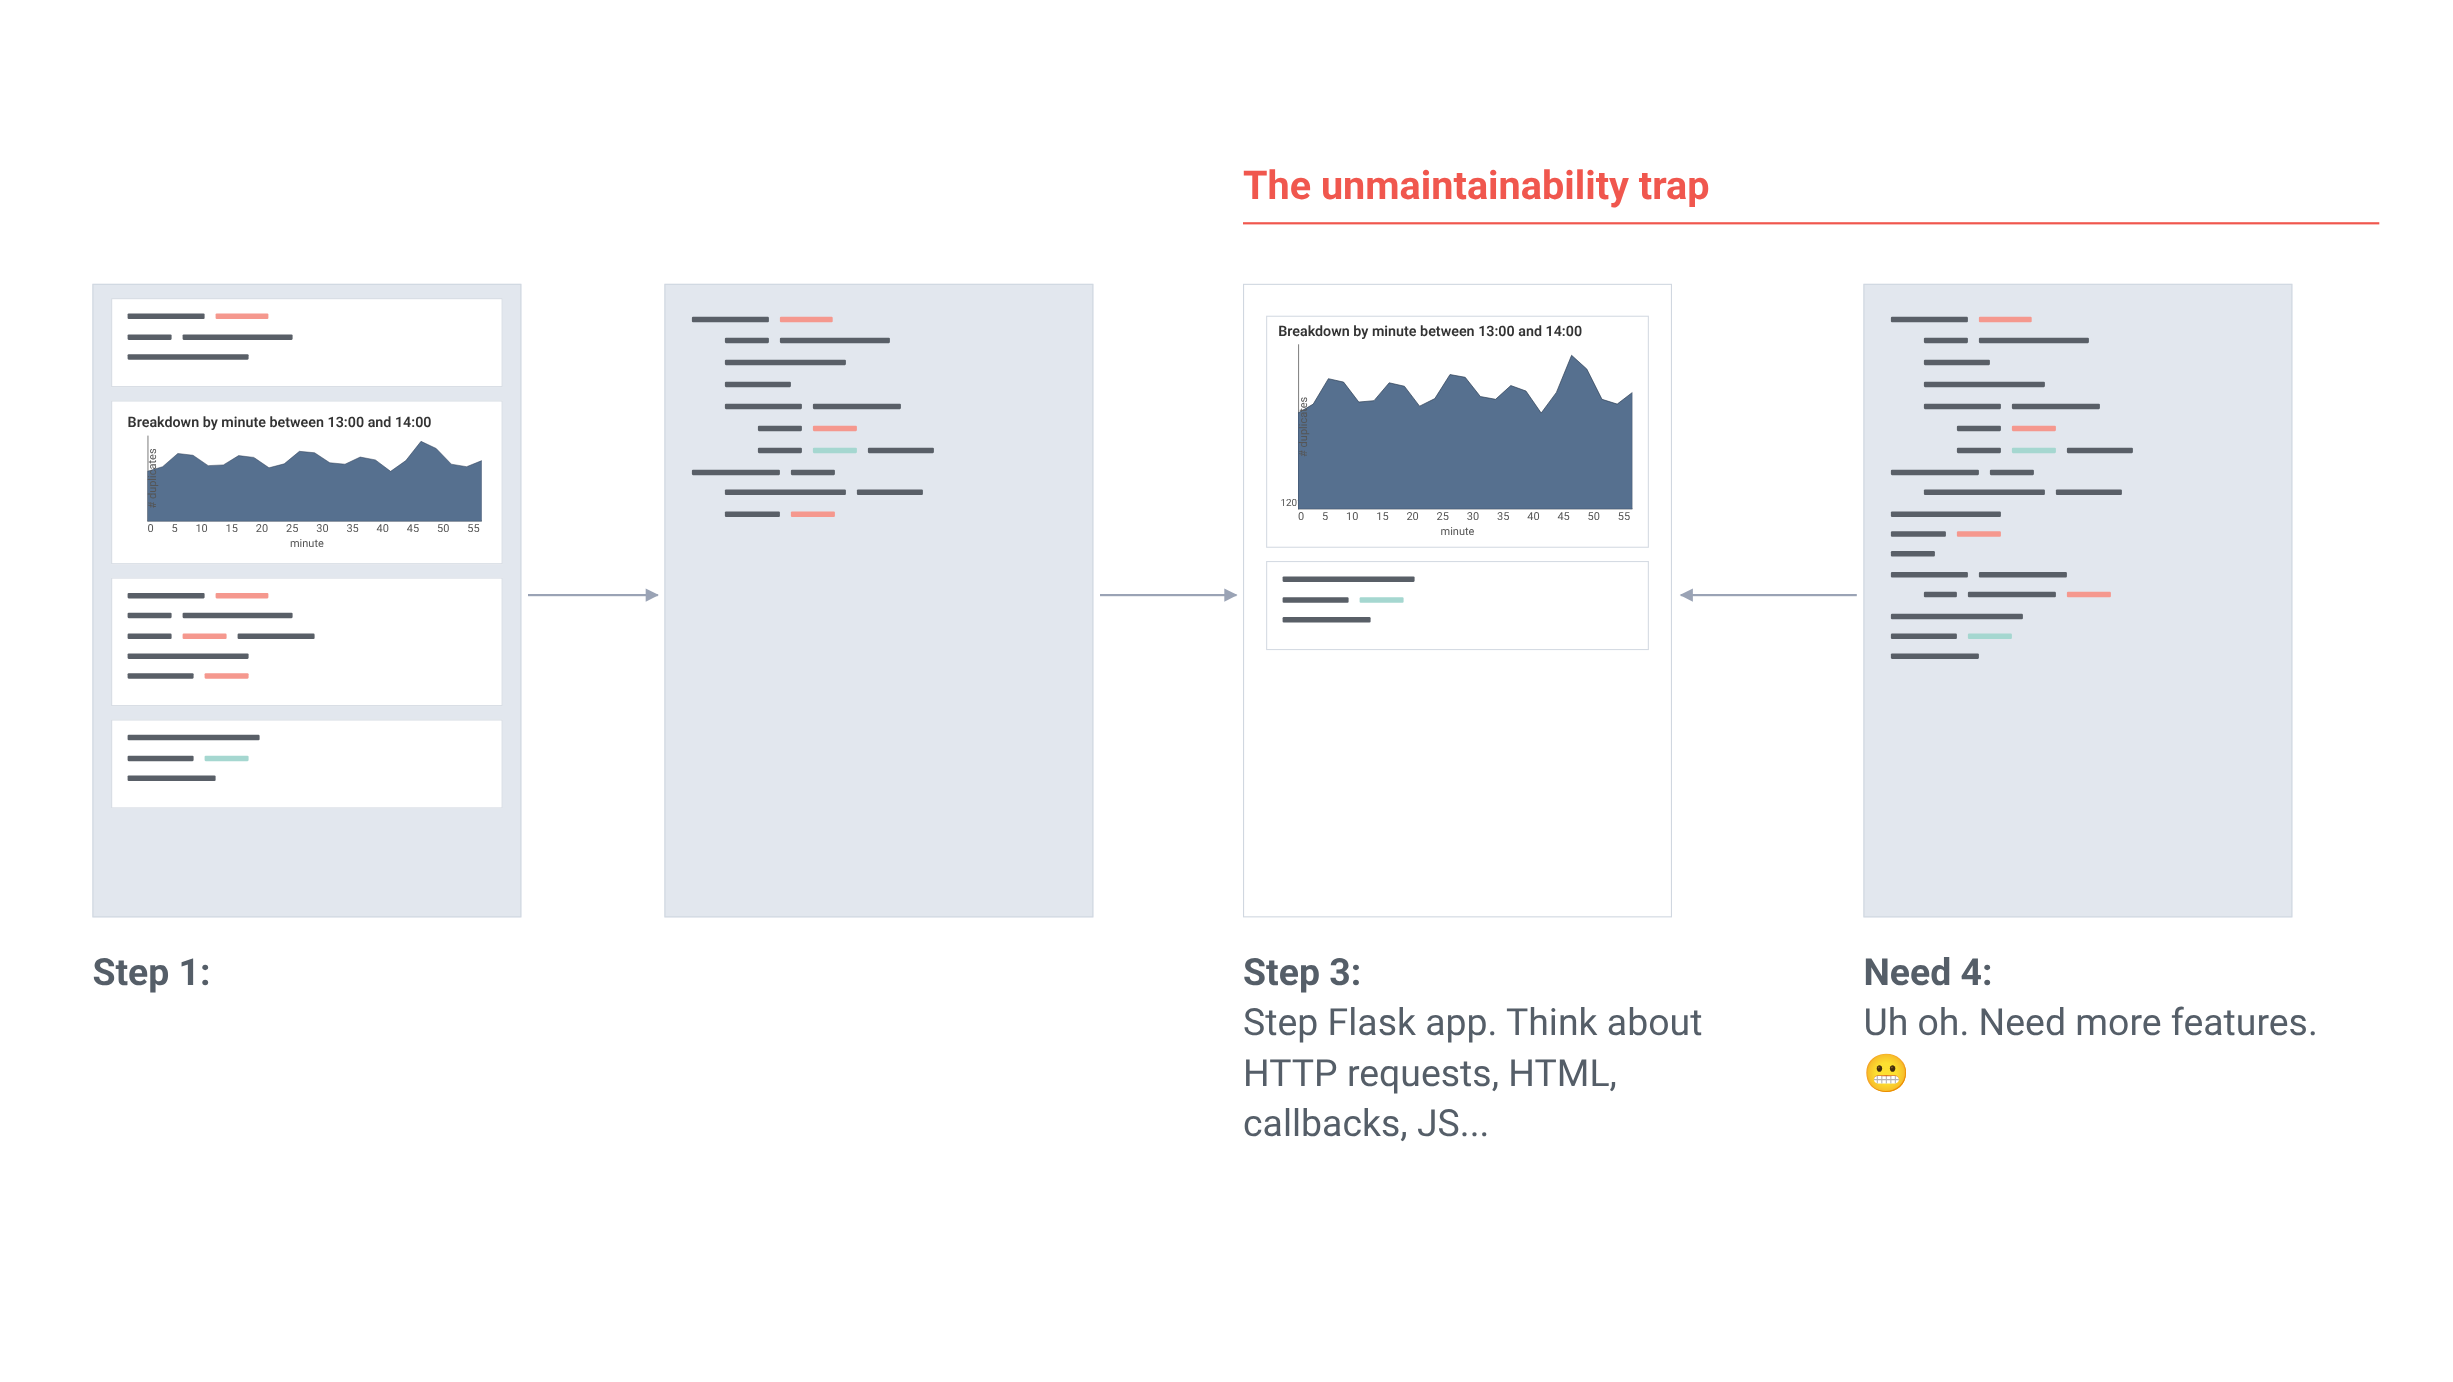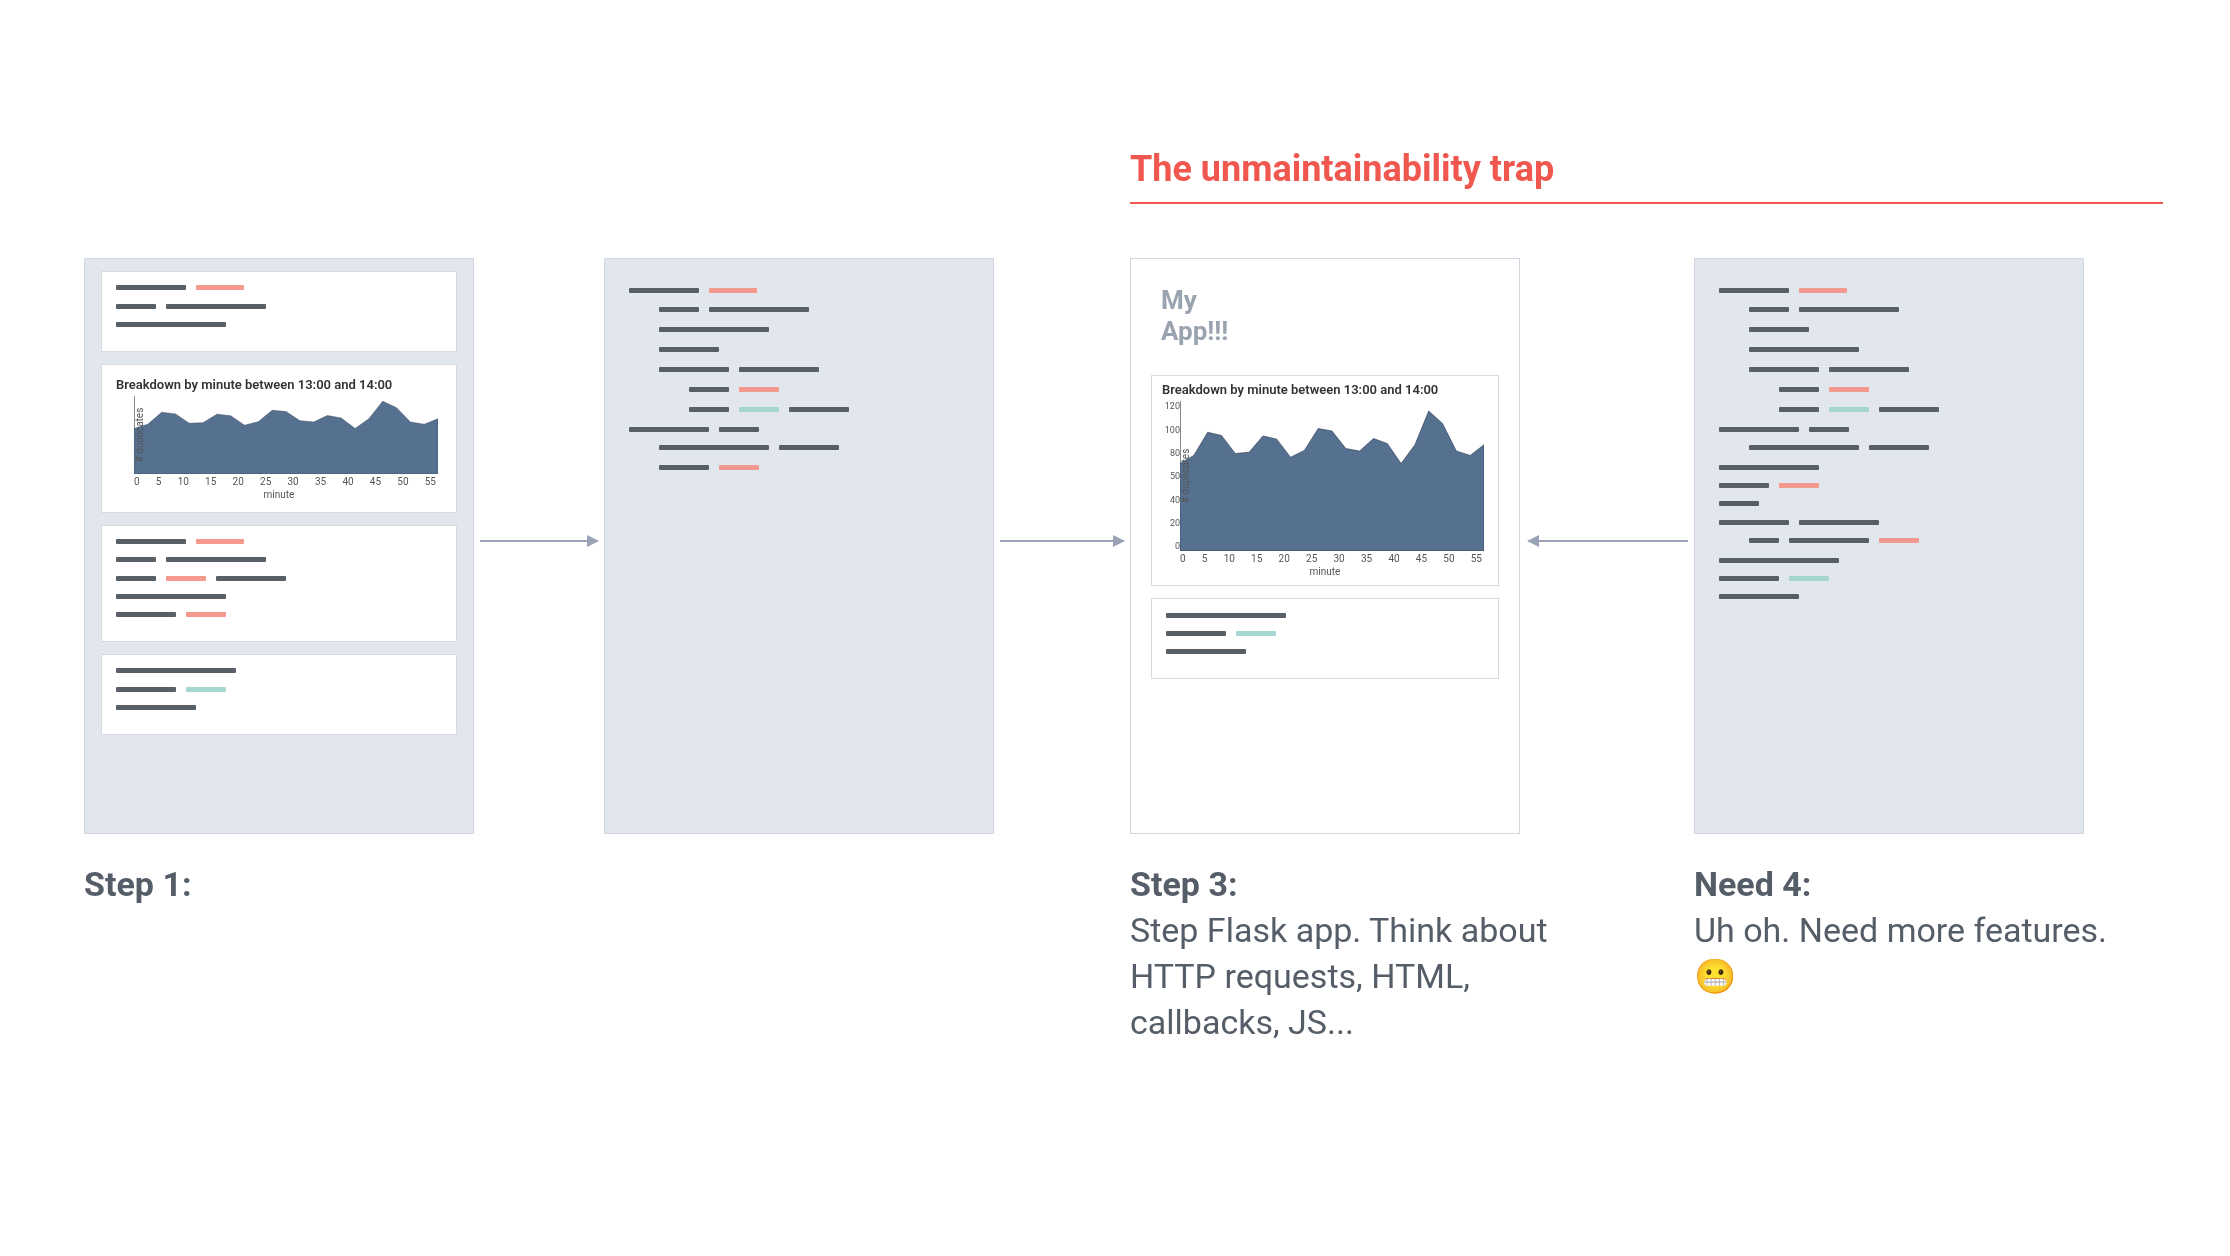--- a/index.html
+++ b/index.html
@@ -48,21 +48,21 @@
 
   
   .app-title { color: #9aa3b0; font-size: 26px; font-weight: 700; padding: 26px 0 0 30px; line-height: 1.2; }
   .app-chart { margin: 28px 20px 12px 20px; border: 1px solid #d5dbe3; padding: 6px 10px 8px 10px; background: #fff; }
   .chart-title { font-size: 13px; color: #333; font-weight: 600; margin-bottom: 4px; }
   .chart-body { position: relative; height: 150px; }
   .chart-body.small { height: 78px; }
   .ylab { position: absolute; left: -4px; top: 50%; transform: translateY(-50%) rotate(-90deg); font-size: 10px; color: #555; }
   .xlab { text-align: center; font-size: 10px; color: #555; margin-top: 2px; }
   .ticks-x { display: flex; justify-content: space-between; font-size: 10px; color: #555; padding: 2px 6px 0 18px; }
-  .ticks-y { position: absolute; left: 2px; top: 0; bottom: 0; width: 16px; display: flex; flex-direction: column; justify-content: space-between; font-size: 9px; color: #555; align-items: flex-end; }
+  .ticks-y { position: absolute; left: 2px; top: 0; bottom: 0; width: 16px; display: flex; flex-direction: row; justify-content: space-between; font-size: 9px; color: #555; align-items: flex-end; }
   svg.area { position: absolute; left: 18px; right: 4px; top: 0; bottom: 0; width: calc(100% - 22px); height: 100%; }
   .frame { position: absolute; left: 18px; right: 4px; top: 0; bottom: 0; border-left: 1px solid #888; border-bottom: 1px solid #888; }
 
   .small-cell { margin: 10px 20px 0 20px; border: 1px solid #d5dbe3; background: #fff; padding: 12px 14px; }
 
   
   .arrow { position: absolute; top: 540px; height: 2px; background: #9aa3b5; }
   .arrow::after {
     content: ""; position: absolute; right: -1px; top: -5px;
     border-left: 12px solid #9aa3b5; border-top: 6px solid transparent; border-bottom: 6px solid transparent;
@@ -137,24 +137,20 @@
         <div class="row"><span style="display: inline-block; width: 60px;"></span><span class="bar g" style="width: 40px;"></span><span class="bar r" style="width: 40px;"></span></div>
         <div class="row"><span style="display: inline-block; width: 60px;"></span><span class="bar g" style="width: 40px;"></span><span class="bar cy" style="width: 40px;"></span><span class="bar g" style="width: 60px;"></span></div>
         <div class="row"></div>
         <div class="row"><span class="bar g" style="width: 80px;"></span><span class="bar g" style="width: 40px;"></span></div>
         <div class="row"><span style="display: inline-block; width: 30px;"></span><span class="bar g" style="width: 110px;"></span><span class="bar g" style="width: 60px;"></span></div>
         <div class="row"><span style="display: inline-block; width: 30px;"></span><span class="bar g" style="width: 50px;"></span><span class="bar r" style="width: 40px;"></span></div>
       </div>
   </div>
 
   <div class="panel p3">
-    <div class="app-title">
-      <div>My</div>
-      <div>App!!!</div>
-    </div>
     <div class="app-chart">
       <div class="chart-title">Breakdown by minute between 13:00 and 14:00</div>
       <div class="chart-body">
         <div class="ticks-y" id="yticks-big">
             <span>120</span>
             <span>100</span>
             <span>80</span>
             <span>50</span>
             <span>40</span>
             <span>20</span>

